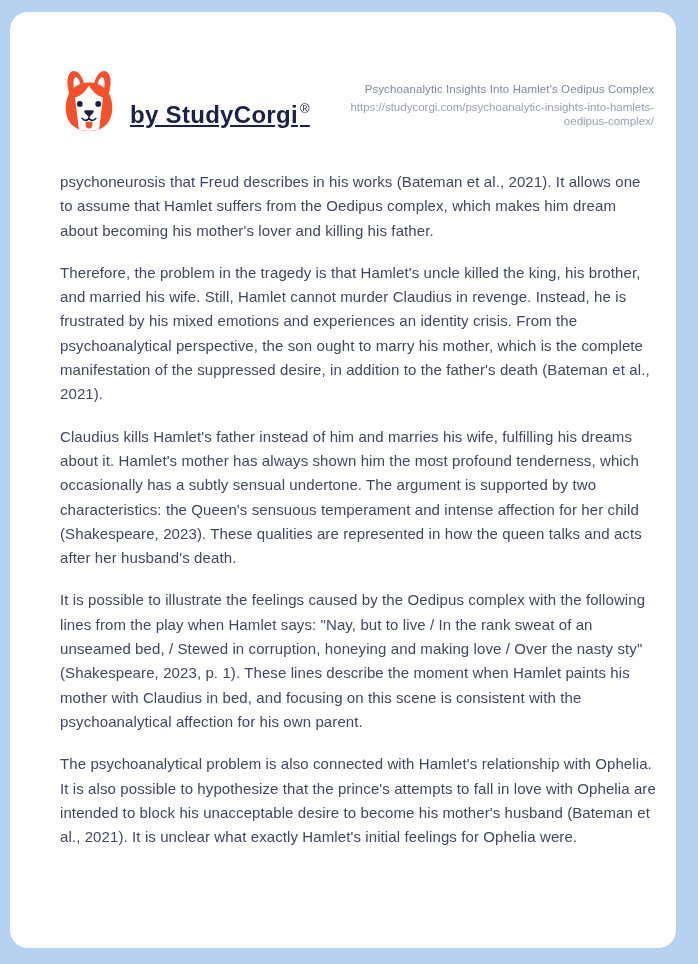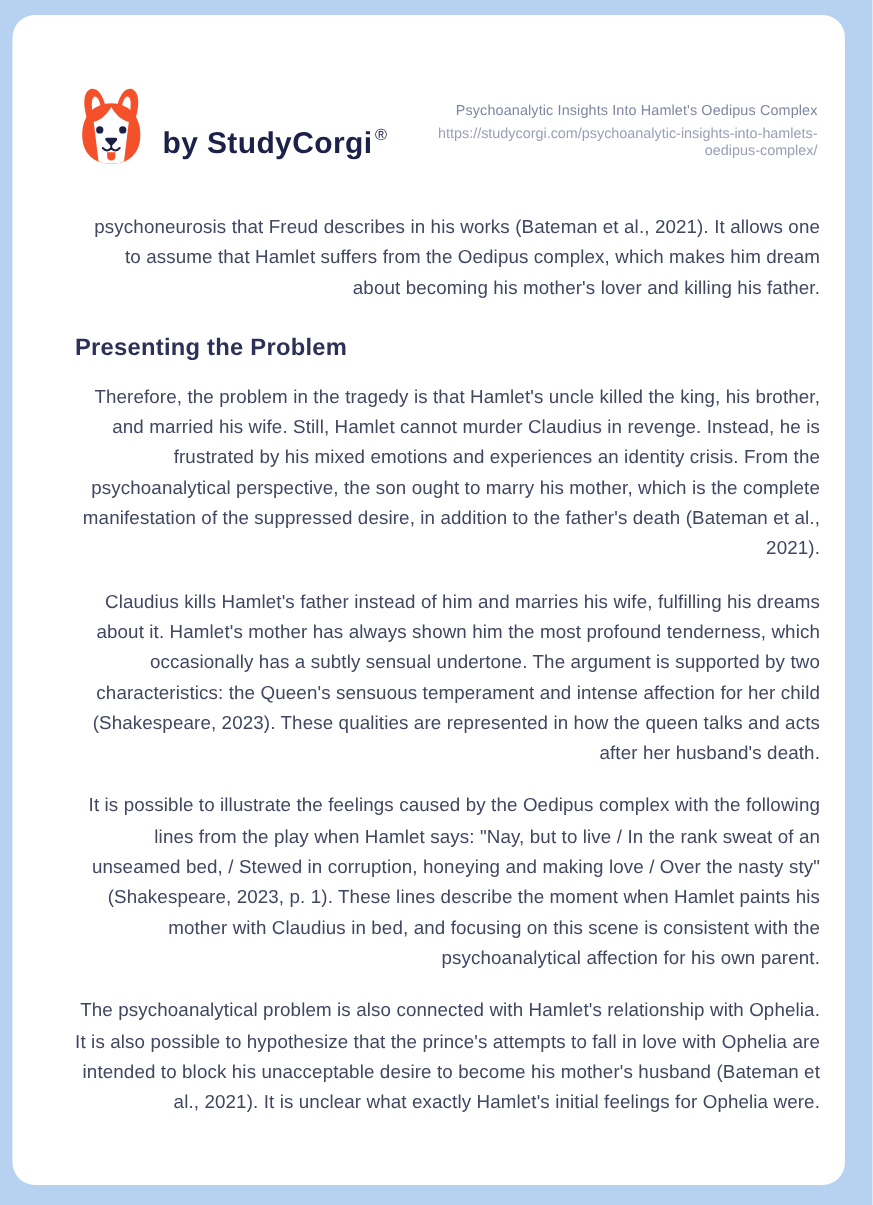--- a/index.html
+++ b/index.html
@@ -30,20 +30,21 @@
     gap: 10px;
   }
   .corgi-svg { width: 62px; height: 66px; display: block; }
   .brand-text {
     font-size: 24px;
     font-weight: 700;
     color: #1c2149;
     letter-spacing: 0.3px;
     margin-top: 27px;
     white-space: nowrap;
+    text-decoration: underline;
   }
   .brand-text sup {
     font-size: 13px;
     font-weight: 400;
     margin-left: 2px;
     vertical-align: 10px;
   }
   .doc-meta {
     text-align: right;
     max-width: 348px;
@@ -69,21 +70,20 @@
   .main {
     padding: 36px 20px 0 50px;
   }
   .main p {
     width: 596px;
     margin: 0 0 18px 0;
     font-size: 15px;
     line-height: 24.3px;
     letter-spacing: 0.1px;
     color: #414761;
-    text-align: right;
   }
   .main h2 {
     margin: 24px 0 16px 0;
     font-size: 19px;
     line-height: 23px;
     font-weight: 700;
     letter-spacing: 0.2px;
     color: #2d3155;
   }
 </style>
@@ -123,20 +123,19 @@
 
     <div class="doc-meta">
       <div class="doc-title">Psychoanalytic Insights Into Hamlet's Oedipus Complex</div>
       <a class="doc-url" href="#">https://studycorgi.com/psychoanalytic-insights-into-hamlets-oedipus-complex/</a>
     </div>
 
   </div>
 
   <div class="main">
     <p>psychoneurosis that Freud describes in his works (Bateman et al., 2021). It allows one to assume that Hamlet suffers from the Oedipus complex, which makes him dream about becoming his mother's lover and killing his father.</p>
-    <h2>Presenting the Problem</h2>
     <p>Therefore, the problem in the tragedy is that Hamlet's uncle killed the king, his brother, and married his wife. Still, Hamlet cannot murder Claudius in revenge. Instead, he is frustrated by his mixed emotions and experiences an identity crisis. From the psychoanalytical perspective, the son ought to marry his mother, which is the complete manifestation of the suppressed desire, in addition to the father's death (Bateman et al., 2021).</p>
     <p>Claudius kills Hamlet's father instead of him and marries his wife, fulfilling his dreams about it. Hamlet's mother has always shown him the most profound tenderness, which occasionally has a subtly sensual undertone. The argument is supported by two characteristics: the Queen's sensuous temperament and intense affection for her child (Shakespeare, 2023). These qualities are represented in how the queen talks and acts after her husband's death.</p>
     <p>It is possible to illustrate the feelings caused by the Oedipus complex with the following lines from the play when Hamlet says: "Nay, but to live / In the rank sweat of an unseamed bed, / Stewed in corruption, honeying and making love / Over the nasty sty" (Shakespeare, 2023, p. 1). These lines describe the moment when Hamlet paints his mother with Claudius in bed, and focusing on this scene is consistent with the psychoanalytical affection for his own parent.</p>
     <p>The psychoanalytical problem is also connected with Hamlet's relationship with Ophelia. It is also possible to hypothesize that the prince's attempts to fall in love with Ophelia are intended to block his unacceptable desire to become his mother's husband (Bateman et al., 2021). It is unclear what exactly Hamlet's initial feelings for Ophelia were.</p>
   </div>
 
 </div>
 
 </body></html>

